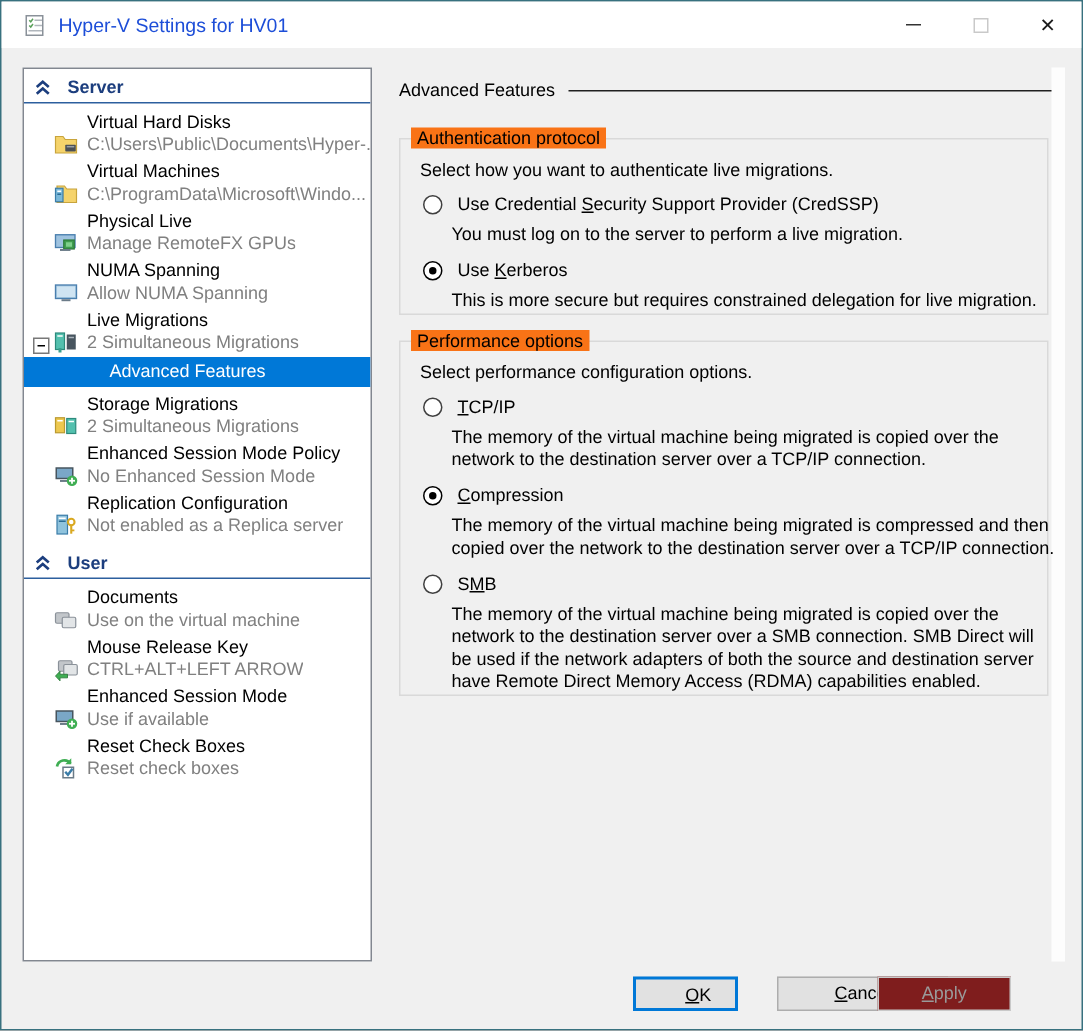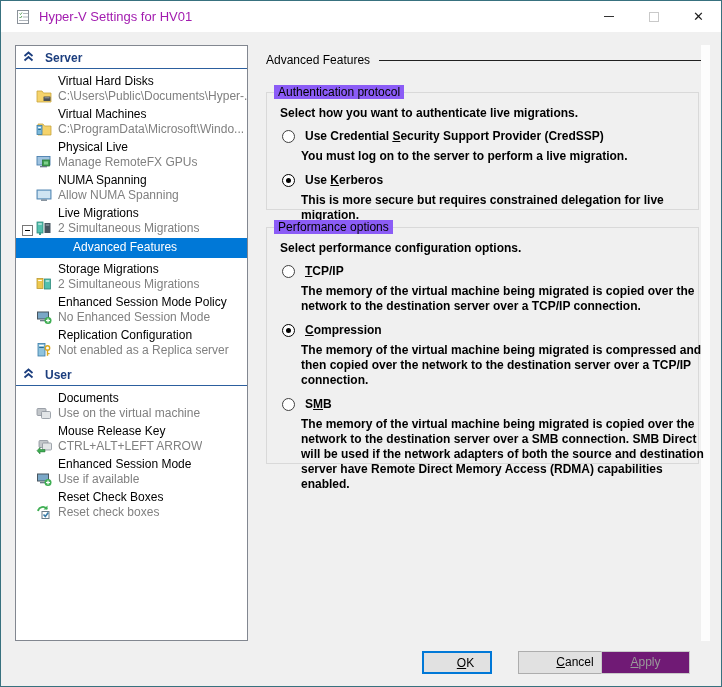--- a/index.html
+++ b/index.html
@@ -5,31 +5,31 @@
   * { margin:0; padding:0; box-sizing:border-box; }
   html,body { width:722px; height:687px; background:#888; }
   body { font-family:"Liberation Sans", sans-serif; font-size:12px; color:#000; }
   .window { position:relative; width:722px; height:687px; background:#f0f0f0;
             border:1px solid #38717f; overflow:hidden; }
 
   
   .titlebar { position:absolute; left:0; top:0; right:0; height:31px; background:#fff;
               display:flex; align-items:center; }
   .title-icon { margin:0 8px 0 14px; width:16px; height:16px; flex:0 0 auto; }
-  .title-text { font-size:13px; color:#a21caf; }
+  .title-text { font-size:13px; color:#1d4ed8; }
   .caption-btns { position:absolute; right:0; top:0; height:31px; display:flex; }
   .cap-btn { width:45px; height:31px; display:flex; align-items:center; justify-content:center; cursor:default; }
   .min-glyph { width:10px; height:1px; background:#333; display:block; }
   .max-glyph { width:10px; height:10px; border:1px solid #c9c9c9; display:block; }
   .close-glyph { font-size:13px; color:#1a1a1a; line-height:1; }
 
   
   .sidebar { position:absolute; left:14px; top:44px; width:233px; height:596px;
              background:#fff; border:1px solid #828790; overflow:hidden; }
-  .section-header { display:flex; align-items:flex-start; padding:5px 2px 3px 7px;
+  .section-header { display:flex; align-items:center; padding:5px 2px 3px 7px;
                     border-bottom:1px solid #2c5f9e; margin-bottom:3px; }
   .section-header .chev { width:11px; height:11px; margin-right:11px; flex:0 0 auto; }
   .section-label { font-weight:bold; color:#1c3e7e; font-size:12px; }
   .titem { display:flex; align-items:flex-end; padding:1px 0 1px 6px; cursor:default; }
   .tspacer { width:14px; flex:0 0 auto; }
   .expander { width:11px; height:11px; border:1px solid #787878; background:#fff;
               margin:3px 3px 0 0; position:relative; flex:0 0 auto; }
   .expander::after { content:""; position:absolute; left:2px; right:2px; top:4px; height:1px; background:#000; }
   .ticon { width:16px; height:16px; margin-right:6px; margin-top:1px; flex:0 0 auto; }
   .tcol { min-width:0; }
@@ -40,42 +40,42 @@
   .user-gap { height:4px; }
 
   
   .panel-header { position:absolute; left:265px; top:52px; width:435px;
                   display:flex; align-items:center; }
   .panel-title { white-space:nowrap; }
   .rule { flex:1; height:1px; background:#202020; margin-left:9px; }
   .group { position:absolute; left:265px; width:433px; border:1px solid #d9d9d9; }
   .group-1 { top:91px; height:118px; }
   .group-2 { top:226px; height:237px; }
-  .legend { position:absolute; top:-8px; left:7px; background:#8b5cf6; padding:0 4px; }
-  .group-inner { padding:13px 8px 4px 13px;font-weight:bold; }
+  .legend { position:absolute; top:-8px; left:7px; background:#f97316; padding:0 4px; }
+  .group-inner { padding:13px 8px 4px 13px; }
   .intro { margin-bottom:9px; }
   .opt-row { display:flex; align-items:center; margin:0 0 6px 2px; }
   .radio { width:13px; height:13px; border:1px solid #404040; border-radius:50%;
            background:#fff; position:relative; display:inline-block; flex:0 0 auto; cursor:default; }
   .radio .dot { position:absolute; left:3px; top:3px; width:5px; height:5px;
                 border-radius:50%; background:#000; display:none; }
   .radio[data-checked="true"] { border-color:#000; }
   .radio[data-checked="true"] .dot { display:block; }
   .opt-label { margin-left:10px; cursor:default; }
   .u { text-decoration:underline; }
   .opt-desc { margin:0 0 9px 21px; width:404px; line-height:15px; }
   .scroll-gutter { position:absolute; left:700px; top:44px; width:9px; height:596px; background:#fdfdfd; }
 
   
   .btn { position:absolute; height:23px; background:#e1e1e1; border:1px solid #adadad;
          font-family:"Liberation Sans", sans-serif; font-size:12px; text-align:center;
          line-height:20px; cursor:default; }
   .btn-ok { left:421px; top:650px; width:70px; border:2px solid #0078d7;padding-left:17px; }
   .btn-cancel { left:517px; top:650px; width:114px; }
-  .btn-apply { left:600px; top:650px; width:89px; background:#701a75; border-color:#c9c9c9; color:#9a9a9a; }
+  .btn-apply { left:584px; top:650px; width:89px; background:#7f1d1d; border-color:#c9c9c9; color:#9a9a9a; }
 </style>
 </head>
 <body>
 
 <div class="window">
 
   <div class="titlebar">
     <svg class="title-icon" viewBox="0 0 16 16">
       <rect x="2.5" y="1.5" width="11" height="13" fill="#fff" stroke="#8a9199"></rect>
       <path d="M4.5 4.5l1 1 1.5-2" stroke="#5aa05a" stroke-width="1" fill="none"></path>

